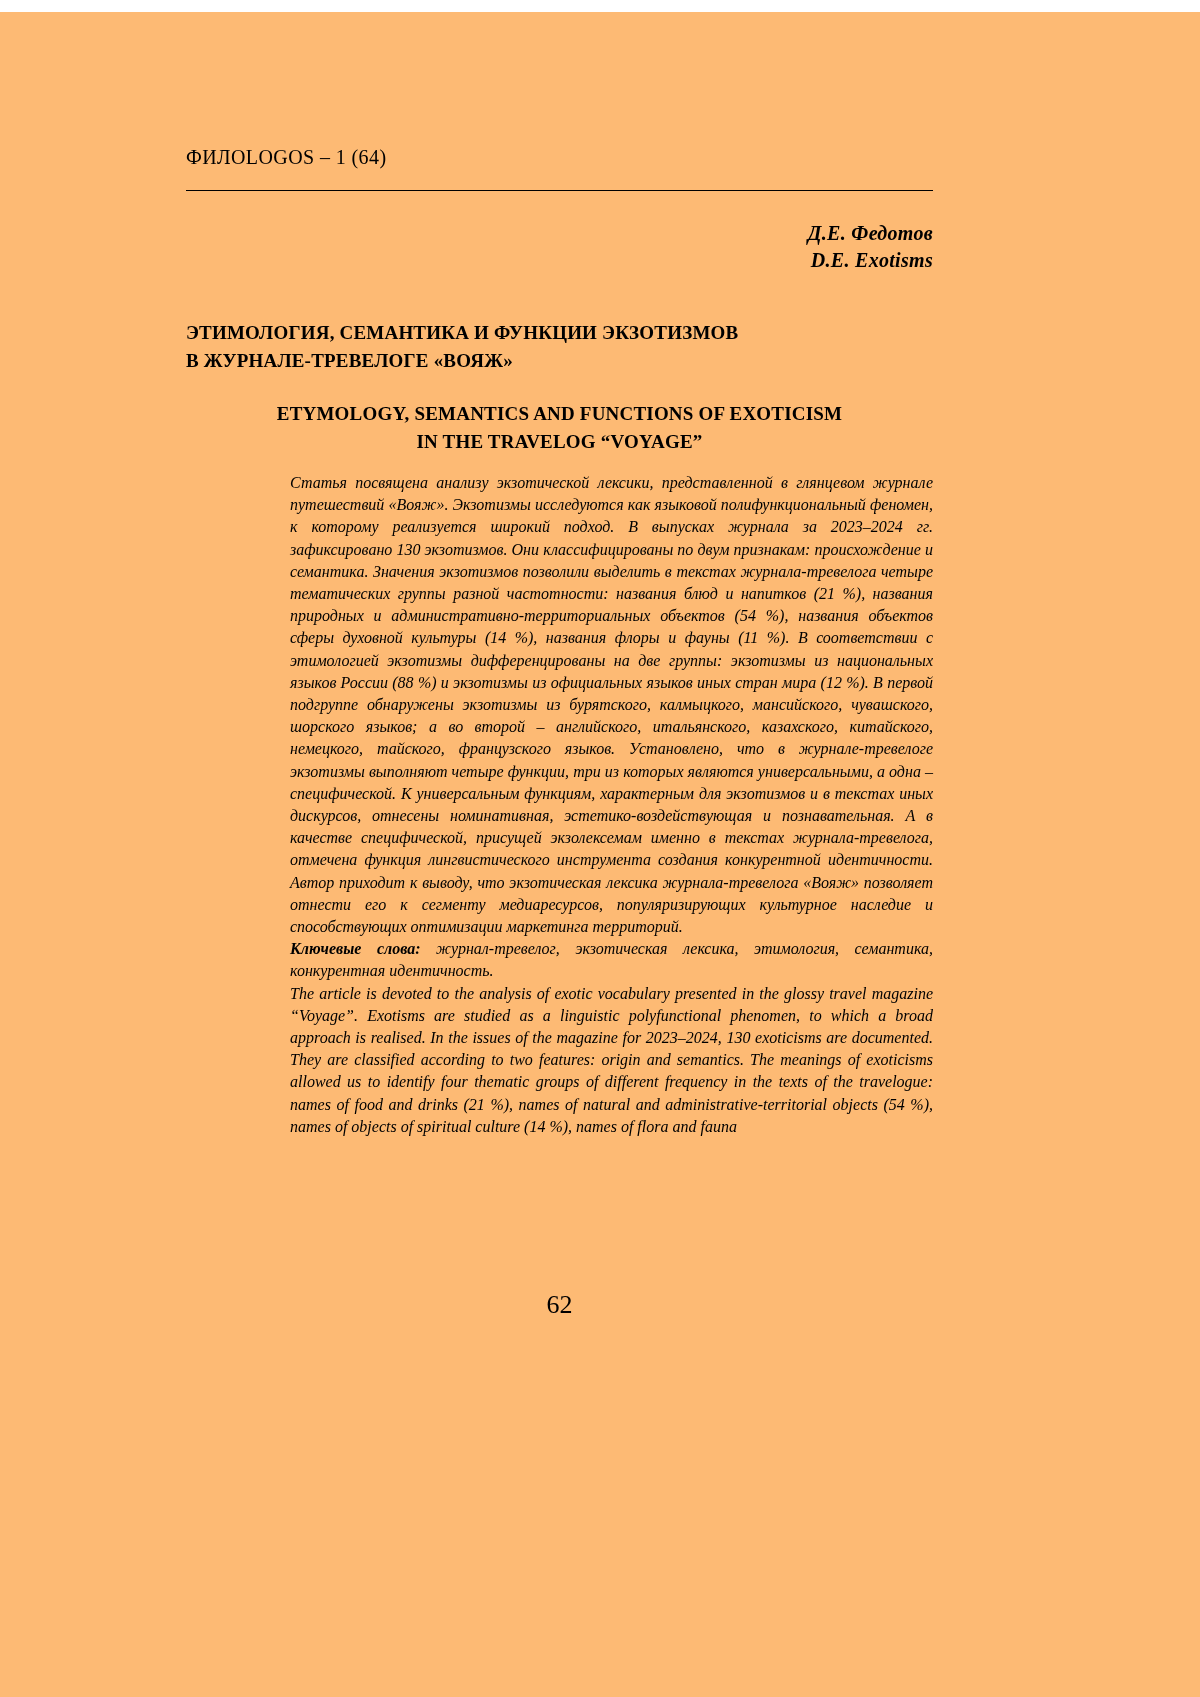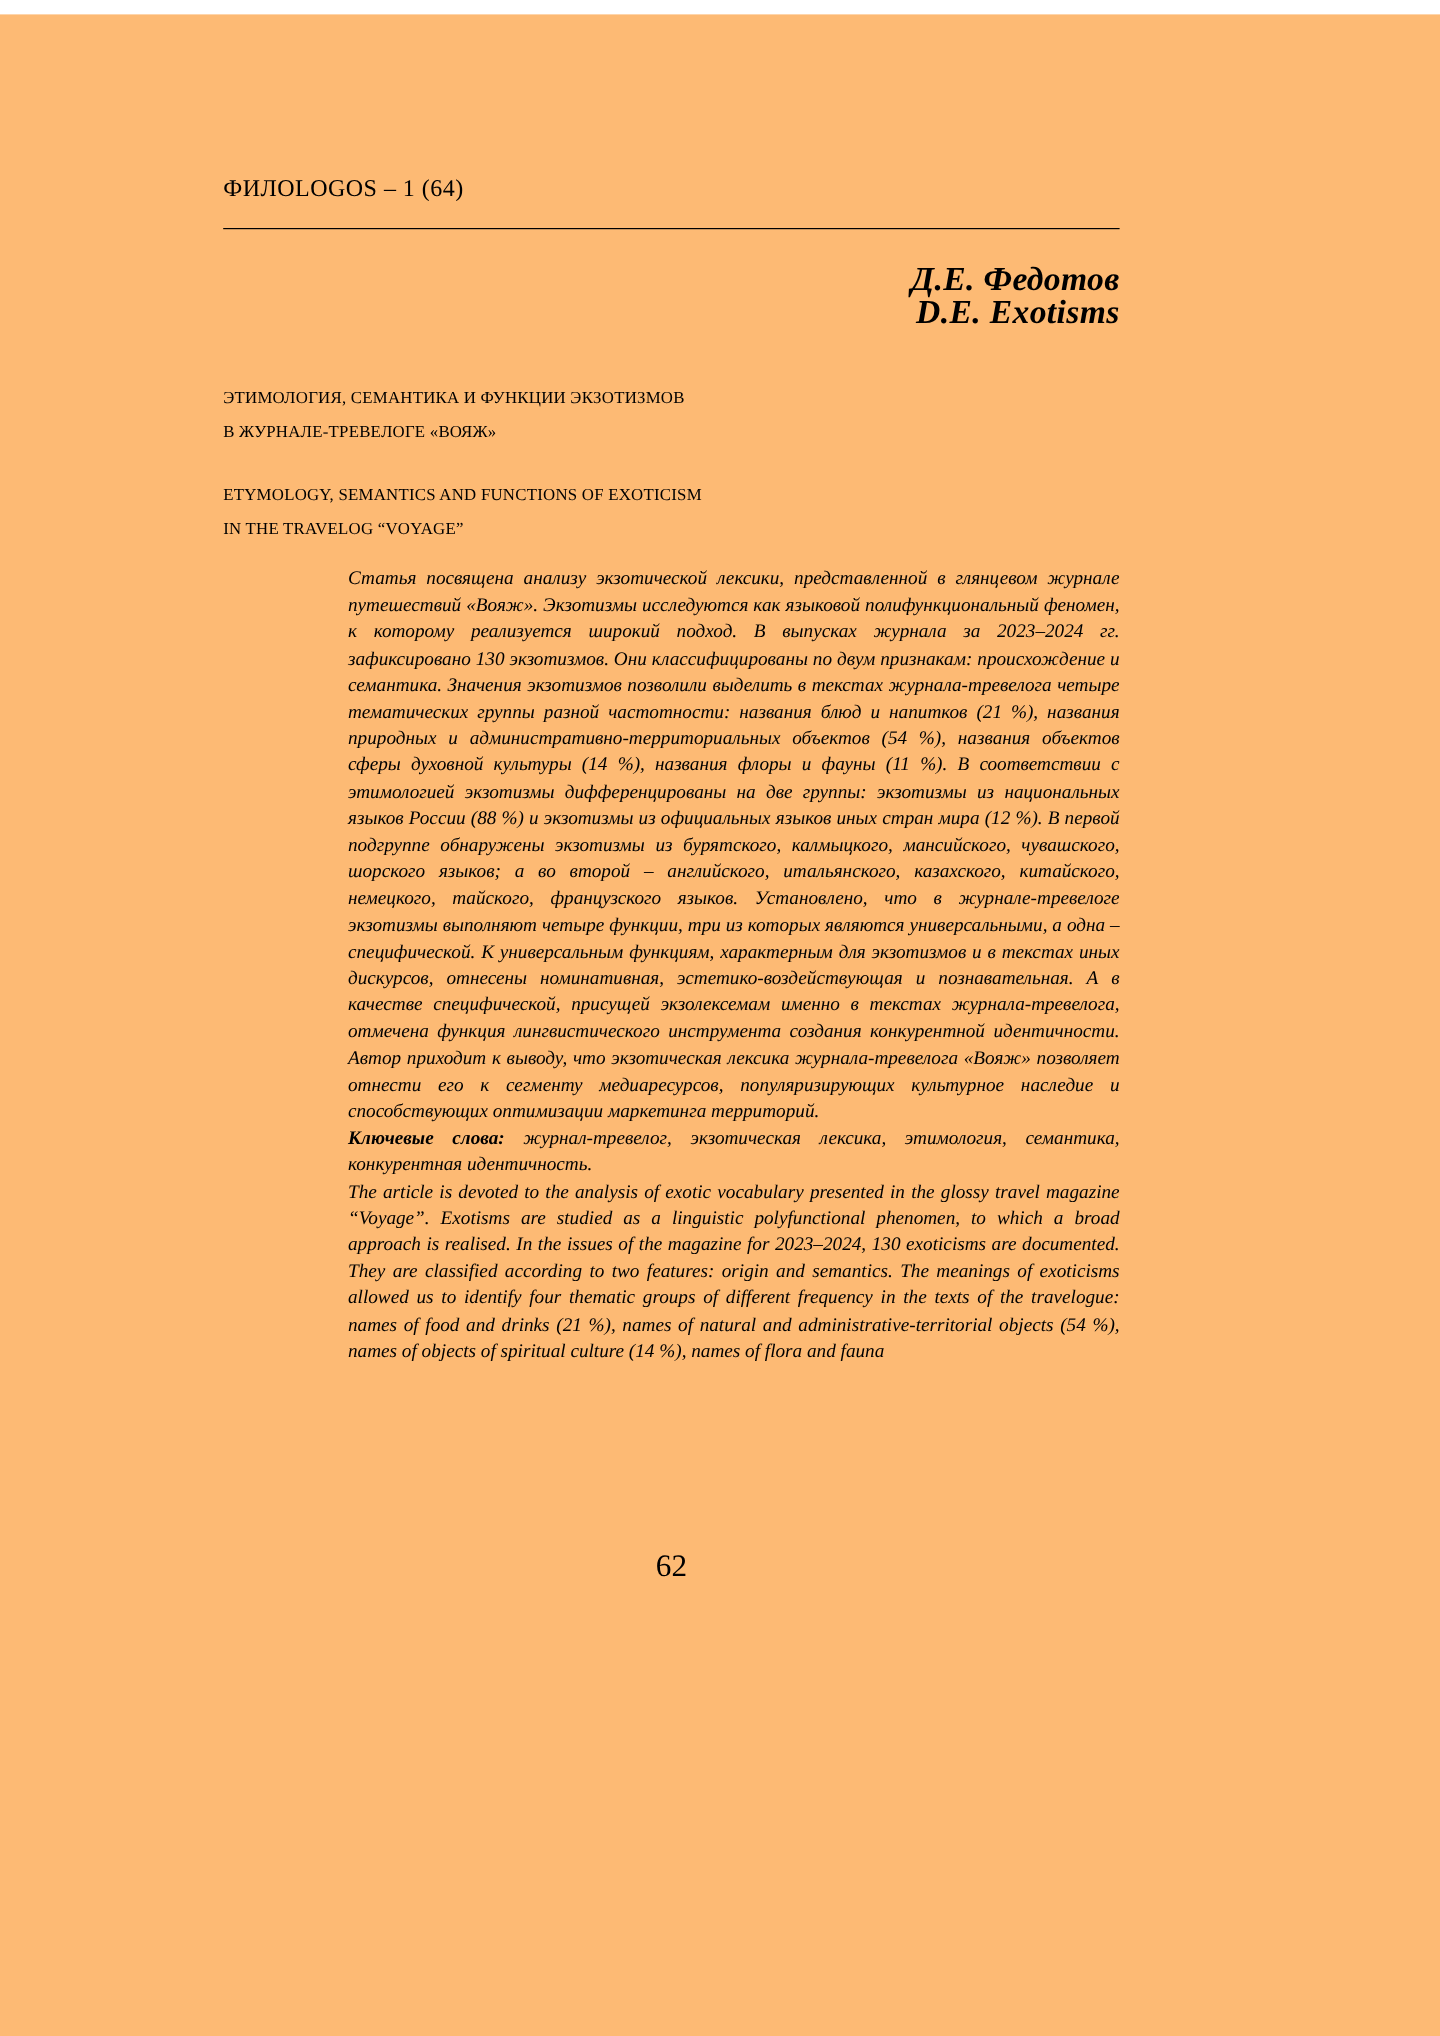--- a/index.html
+++ b/index.html
@@ -29,33 +29,33 @@
     border-bottom: 1.5px solid #000000;
     margin-top: 21px;
     width: 100%;
     height: 0;
   }
   .author-block {
     margin-top: 29px;
     text-align: right;
     font-weight: bold;
     font-style: italic;
-    font-size: 28px;
+    font-size: 20px;
     line-height: 27px;
     letter-spacing: 0.3px;
   }
   .title {
-    font-size: 14px;
-    font-weight: normal;
+    font-size: 19px;
+    font-weight: bold;
     line-height: 27.5px;
     margin: 0;
     letter-spacing: 0.2px;
   }
   .title-ru { margin-top: 45px; }
-  .title-en { margin-top: 26px; }
+  .title-en { margin-top: 26px; text-align: center; }
   .title-line { display: block; }
   .abstract-block {
     margin-top: 17px;
     margin-left: 104px;
     width: 643px;
     font-style: italic;
     font-size: 16px;
     line-height: 22.2px;
     text-align: justify;
   }

